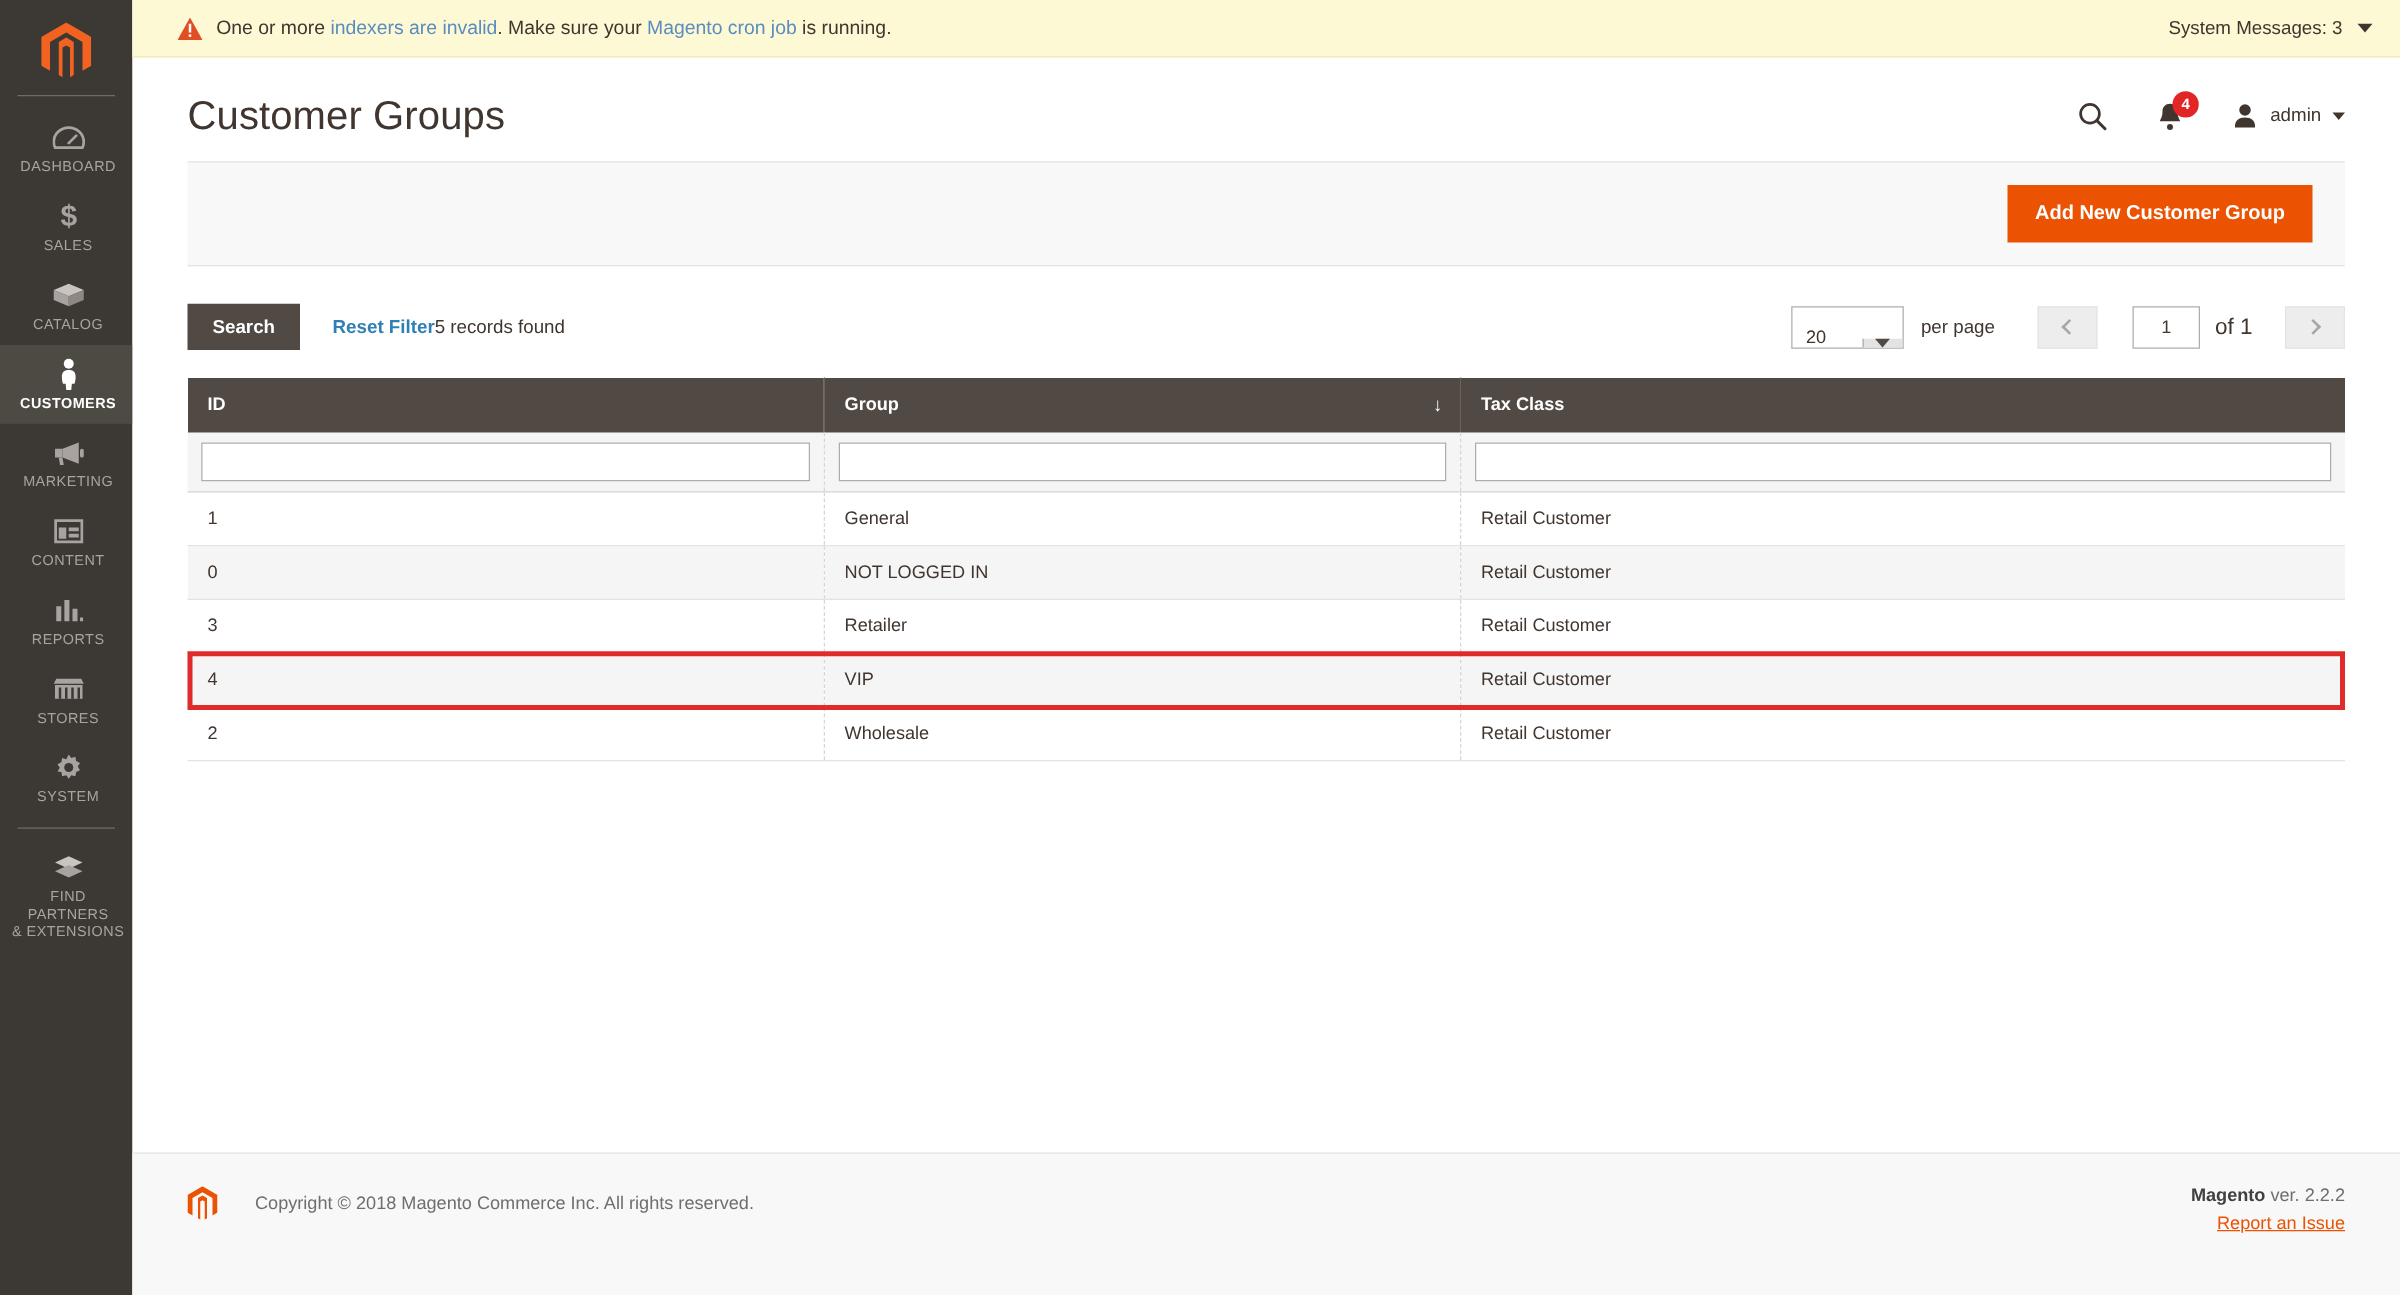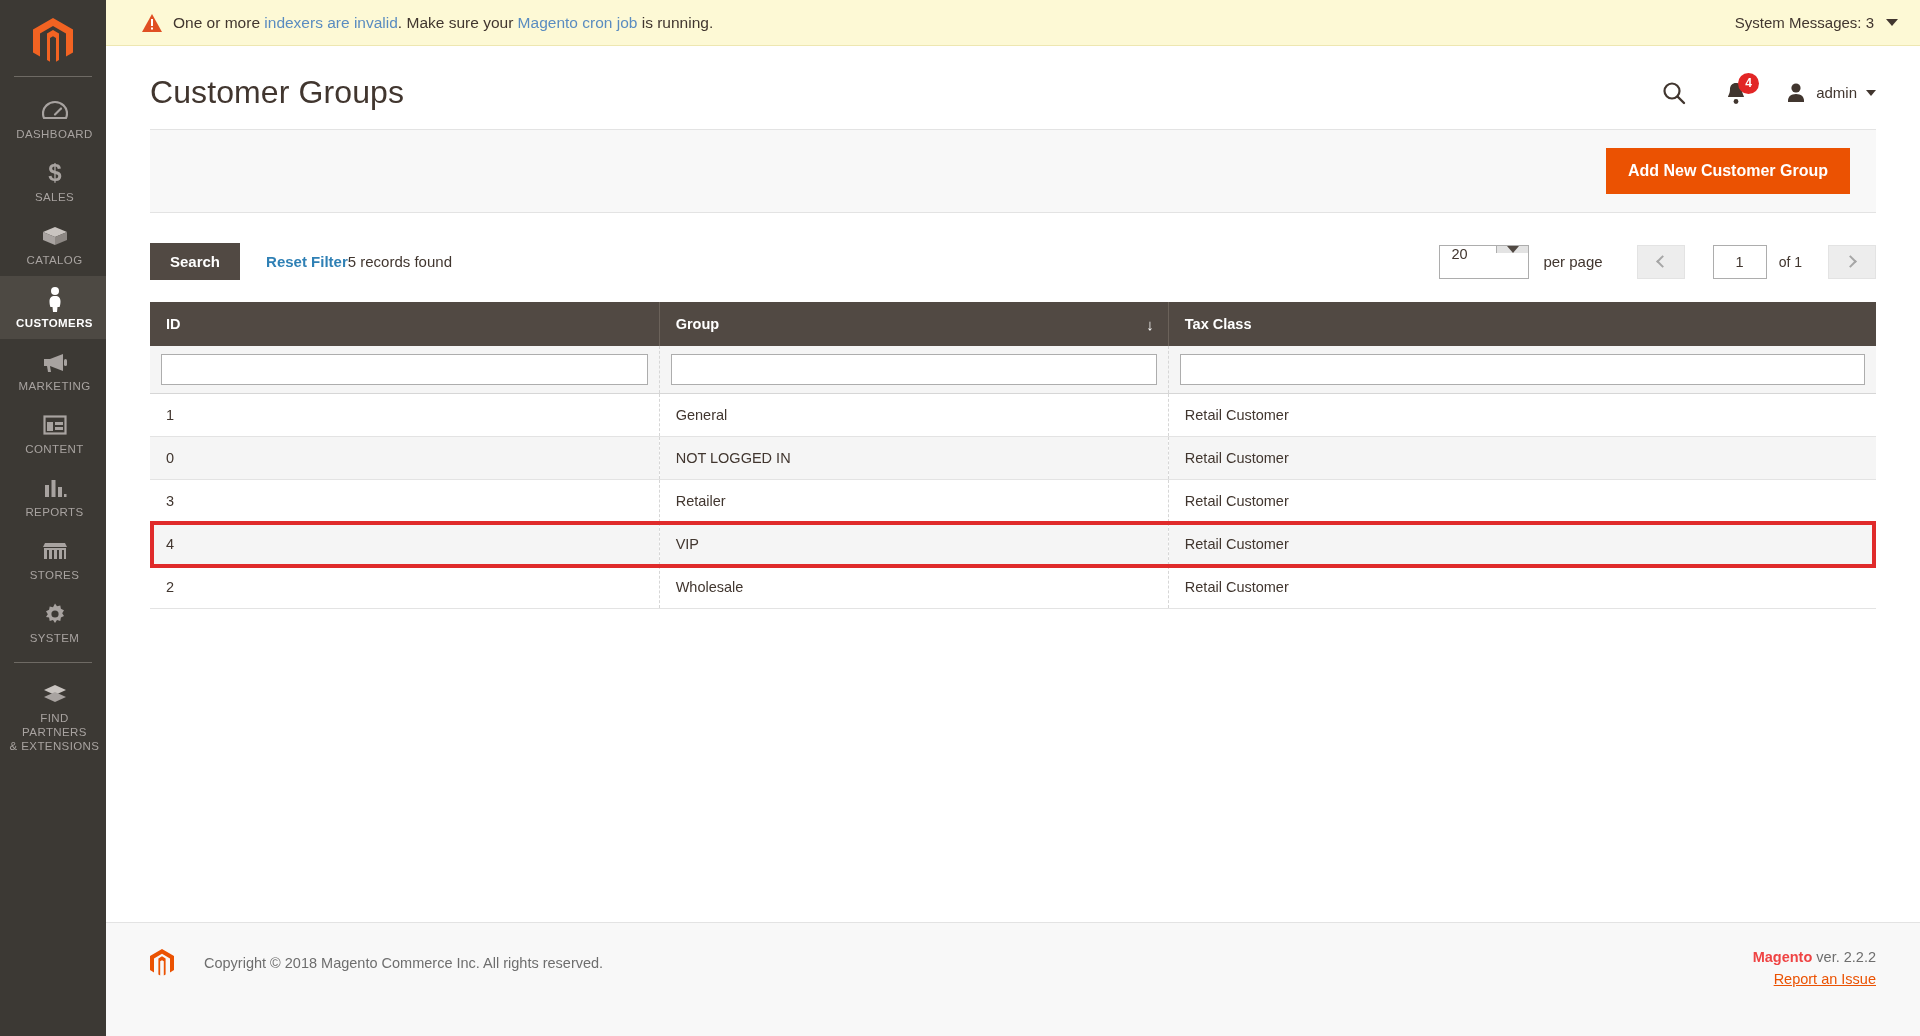--- a/index.html
+++ b/index.html
@@ -204,21 +204,21 @@
     color: #41362f;
   }
   .pager {
     margin-left: auto;
     display: flex;
     align-items: center;
     gap: 0;
   }
   .sel-wrap {
     display: flex;
-    align-items: flex-start;
+    align-items: flex-end;
     border: 1px solid #adadad;
     height: 34px;
     background: #fff;
   }
   .sel-val {
     width: 56px;
     display: flex;
     align-items: center;
     padding-left: 11px;
     font-size: 14.5px;
@@ -266,21 +266,21 @@
     width: 54px; height: 34px;
     border: 1px solid #adadad;
     margin-left: 28px;
     text-align: center;
     font-family: inherit;
     font-size: 14.5px;
     color: #41362f;
     background: #fff;
   }
   .pg-of {
-    font-size: 14px;
+    font-size: 18px;
     color: #41362f;
     margin: 0 26px 0 12px;
   }
 
   
   .grid-wrap { margin: 22px 44px 0 44px; position: relative; }
   table.grid {
     width: 100%;
     border-collapse: collapse;
     table-layout: fixed;
@@ -358,21 +358,21 @@
     padding-top: 26px;
   }
   .foot-left { display: flex; align-items: center; gap: 30px; }
   .foot-logo { width: 24px; height: 28px; display: block; }
   .copy-text { font-size: 14.5px; color: #6e6e6e; }
   .foot-right {
     margin-left: auto;
     text-align: right;
   }
   .ver-line { font-size: 14.5px; color: #6e6e6e; }
-  .ver-line b { color: #ef4444; }
+  .ver-line b { color: #404040; }
   .report-link {
     display: block;
     margin-top: 6px;
     font-size: 14.5px;
     color: #eb5202;
     text-decoration: underline;
     cursor: pointer;
   }
 </style>
 </head>

